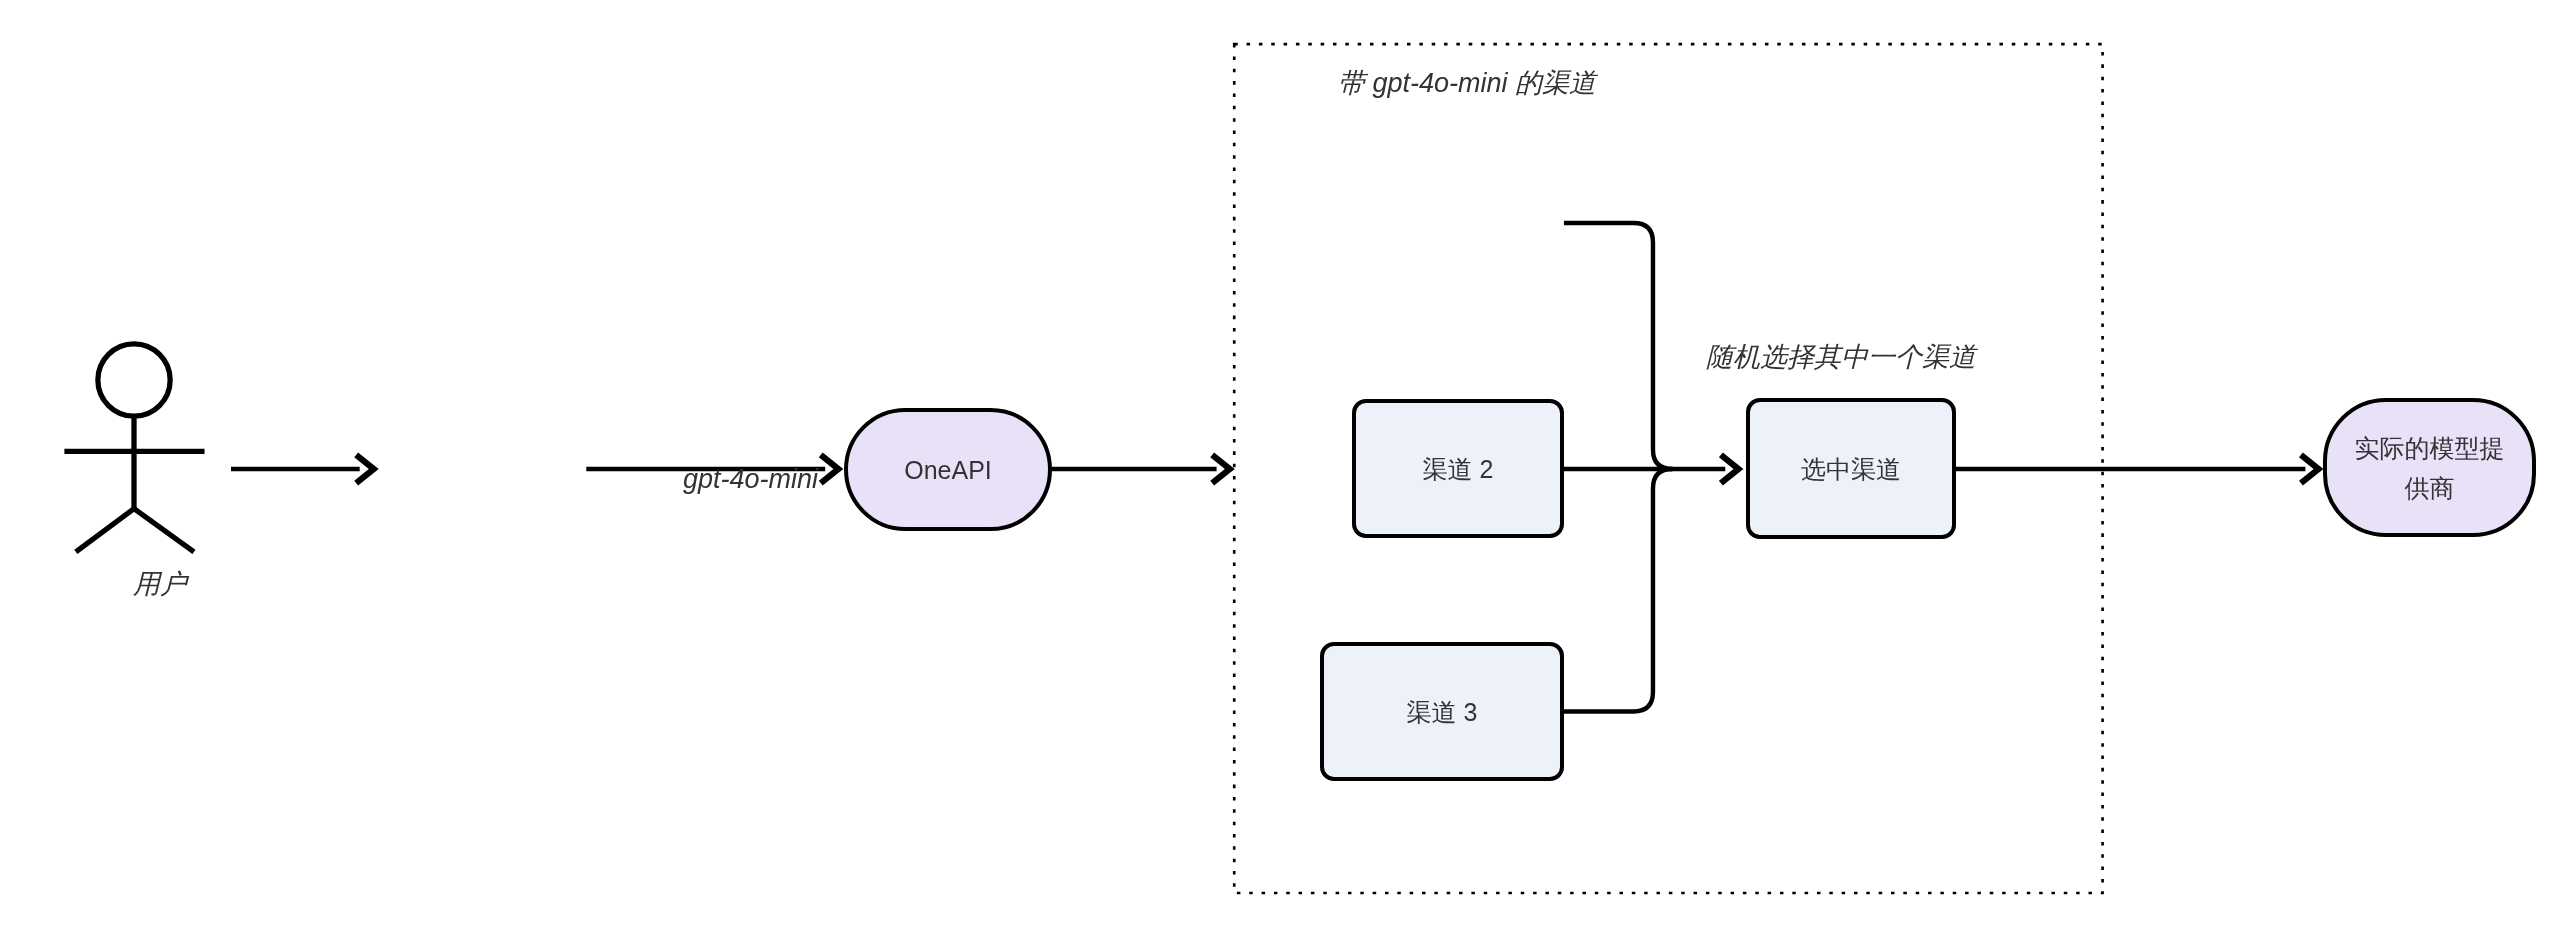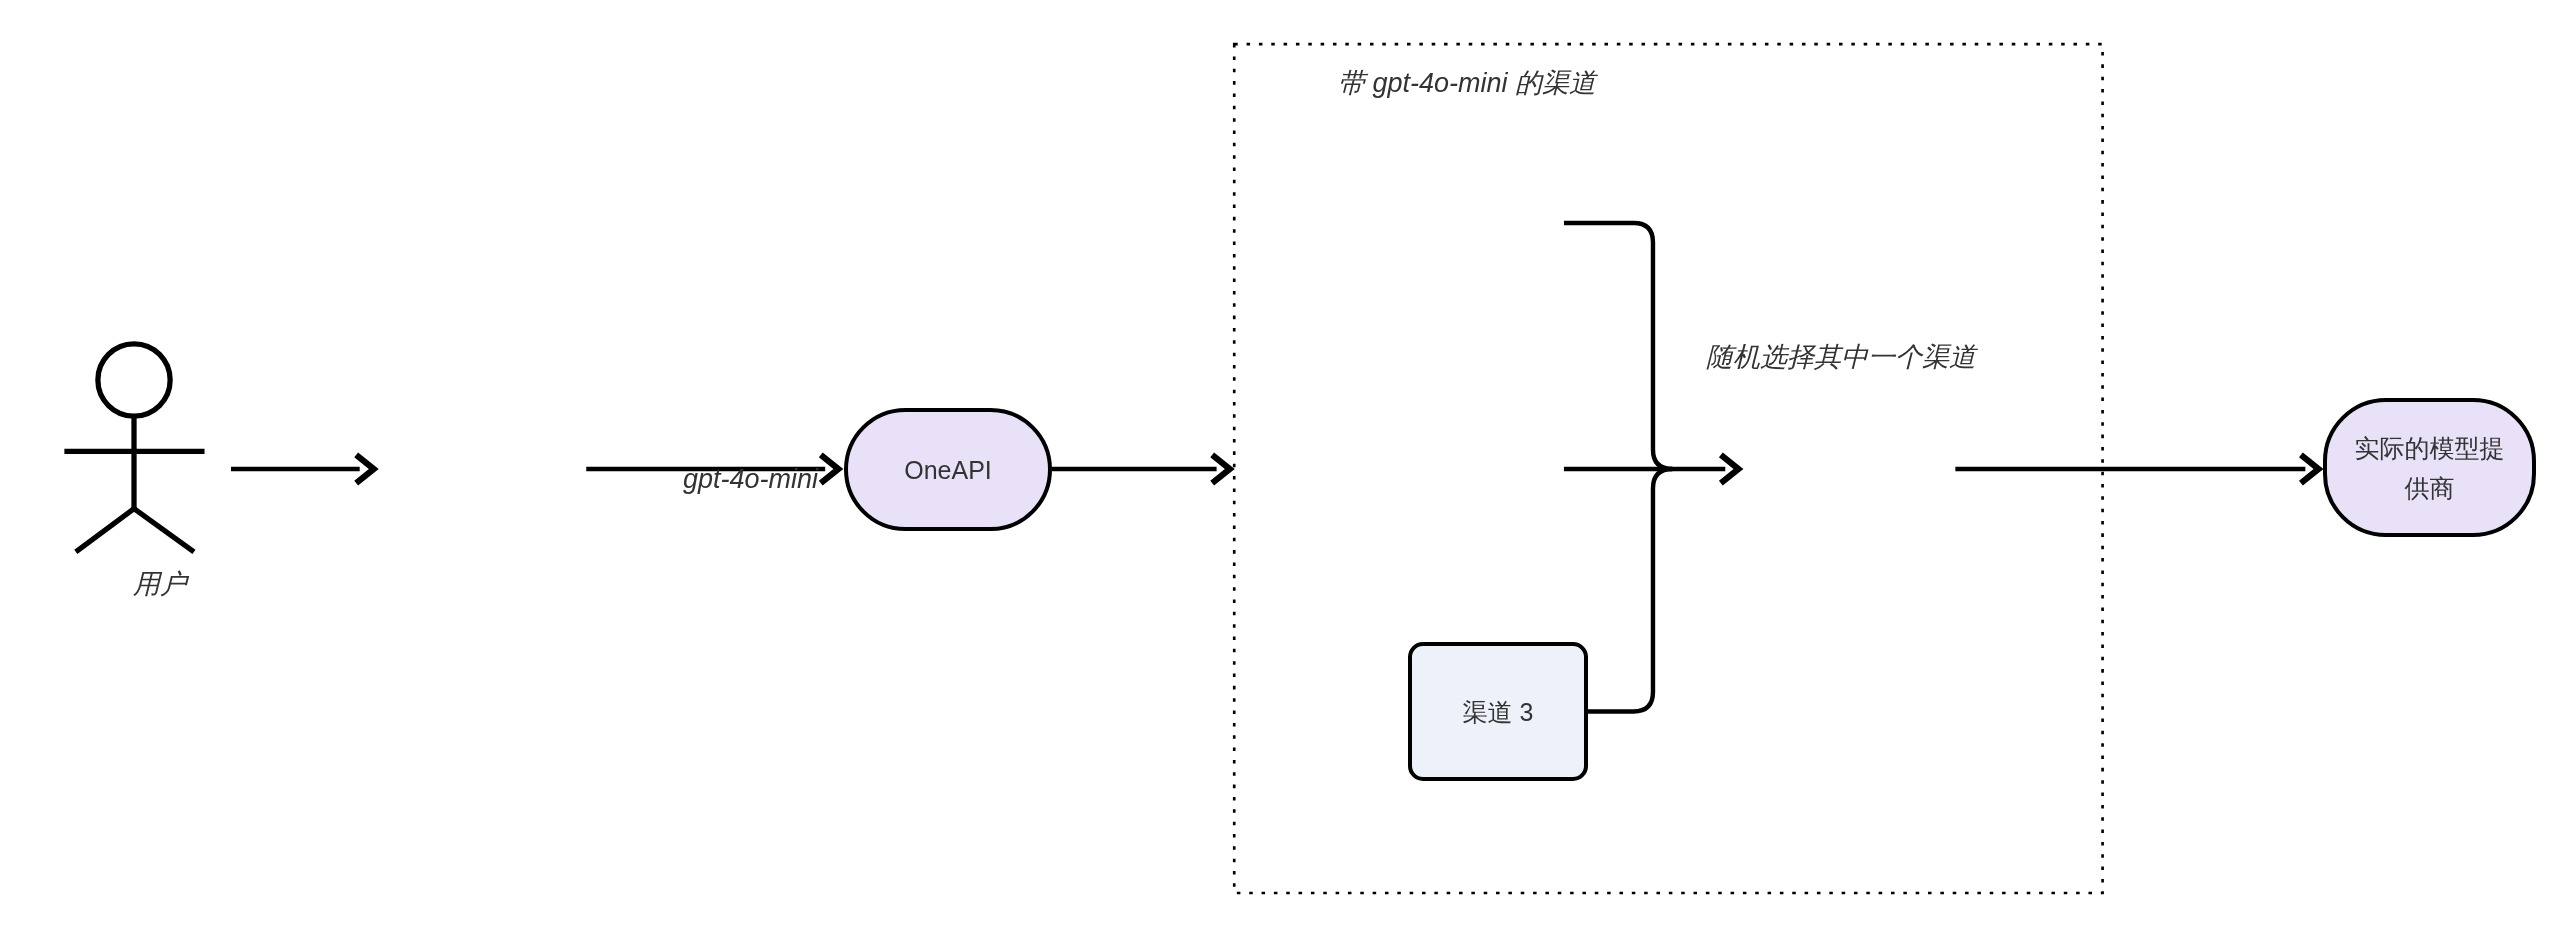--- a/index.html
+++ b/index.html
@@ -65,21 +65,21 @@
     font-size: 27px;
     color: var(--text-color, #333);
     text-align: right;
     white-space: nowrap;
     font-style: italic;
   }
   .node-workflow  { left: 376px;  top: 398px; width: 210px; height: 141px; }
   .node-oneapi    { left: 844px;  top: 408px; width: 208px; height: 123px; }
   .node-channel1  { left: 1352px; top: 153px; width: 212px; height: 139px; }
   .node-channel2  { left: 1352px; top: 399px; width: 212px; height: 139px; }
-  .node-channel3  { left: 1408px; top: 642px; width: 180px; height: 139px; border-radius: 15px; }
+  .node-channel3  { left: 1320px; top: 642px; width: 244px; height: 139px; }
   .node-selected  { left: 1746px; top: 398px; width: 210px; height: 141px; }
   .node-provider  { left: 2323px; top: 398px; width: 213px; height: 139px; }
   .label-subgraph { left: 1314px; top: 65px;  width: 282px; }
   .label-gpt      { left: 642px;  top: 428px; width: 176px; margin-top: 36px; }
   .label-random   { left: 1706px; top: 339px; width: 264px; }
   .label-actor    { left: 81px;   top: 566px; width: 106px; }
 </style>
 </head>
 <body>
 
@@ -109,21 +109,23 @@
     <path class="edge" d="M1774 253 L1853 253 Q1875 253 1875 275 L1875 510 Q1875 532 1897 532"></path>
     <path class="edge" d="M1774 807 L1853 807 Q1875 807 1875 785 L1875 554 Q1875 532 1897 532"></path>
     <path class="edge" d="M1774 532 L1957 532"></path>
     <path class="arrowhead" d="M1952 516 L1972 532 L1952 548"></path>
 
     <path class="edge" d="M2218 532 L2615 532"></path>
     <path class="arrowhead" d="M2610 516 L2630 532 L2610 548"></path>
   </svg>
 
   <div class="node stadium node-oneapi">OneAPI</div>
+  <div class="node node-channel2">渠道 2</div>
   <div class="node node-channel3">渠道 3</div>
+  <div class="node node-selected">选中渠道</div>
   <div class="node stadium node-provider">实际的模型提
 供商</div>
 
   <div class="flabel label-subgraph">带 gpt-4o-mini 的渠道</div>
   <div class="flabel label-gpt">gpt-4o-mini</div>
   <div class="flabel label-random">随机选择其中一个渠道</div>
   <div class="flabel label-actor">用户</div>
 
 </div>
 

